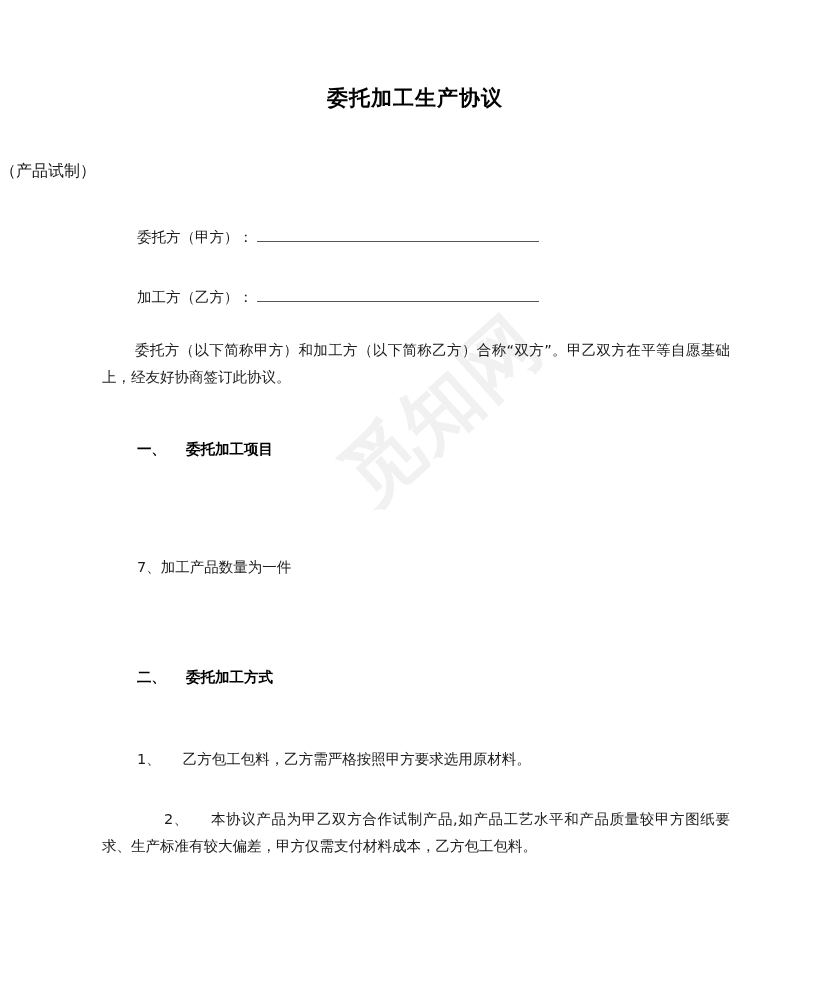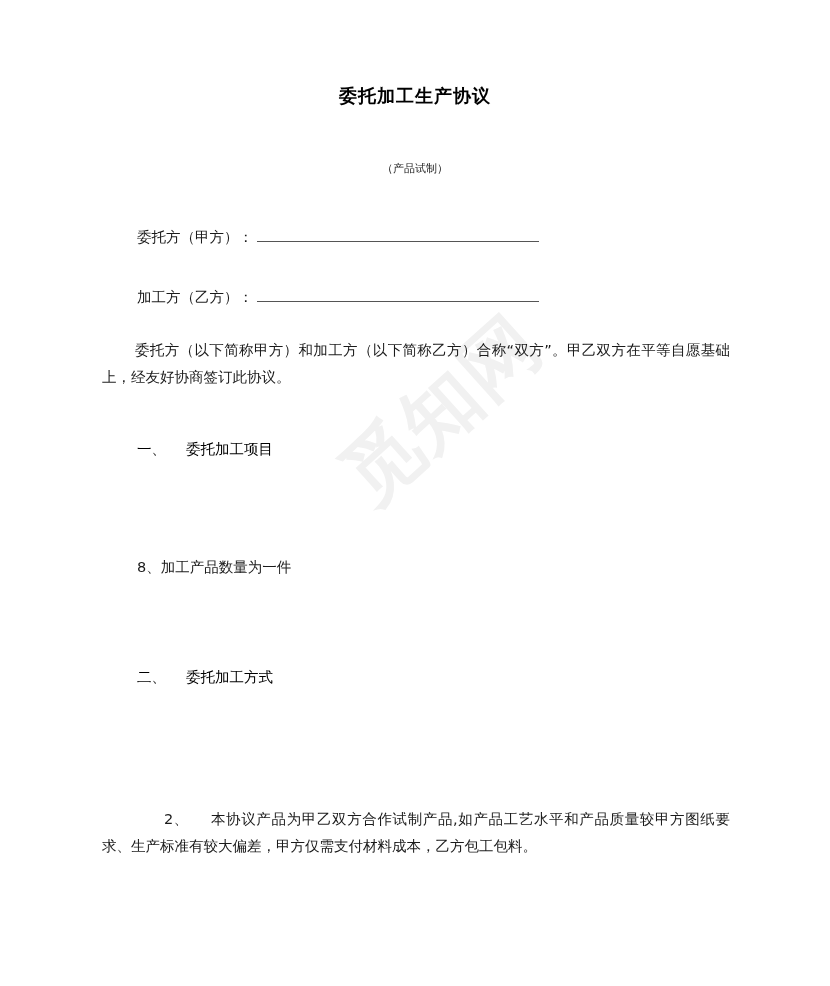--- a/index.html
+++ b/index.html
@@ -44,32 +44,32 @@
     z-index: 1;
     width: 830px;
     height: 986px;
   }
   .doc-title {
     position: absolute;
     left: 0;
     top: 84px;
     width: 830px;
     text-align: center;
-    font-size: 18px;
+    font-size: 21px;
     font-weight: bold;
     letter-spacing: 1px;
     color: #000000;
   }
   .doc-subtitle {
     position: absolute;
     left: 0;
     top: 161px;
     width: 830px;
-    text-align: center;
-    font-size: 11px;
+    text-align: left;
+    font-size: 16px;
     color: #1a1a1a;
   }
   .party-row {
     position: absolute;
     left: 137px;
     display: flex;
     align-items: baseline;
     font-size: 14.5px;
     color: #1a1a1a;
     white-space: nowrap;
@@ -92,21 +92,21 @@
     line-height: 27px;
     color: #1a1a1a;
     text-align: justify;
   }
   .para.indent { text-indent: 33px; }
   .para.indent-wide { text-indent: 62px; }
   .section-head {
     position: absolute;
     left: 137px;
     font-size: 14.5px;
-    font-weight: normal;
+    font-weight: bold;
     color: #000000;
     white-space: nowrap;
   }
   .section-head .num { margin-right: 20px; }
   .item {
     position: absolute;
     left: 137px;
     font-size: 14.5px;
     line-height: 32px;
     color: #1a1a1a;
@@ -146,26 +146,29 @@
       <span class="party-blank"></span>
     </div>
 
     <div class="para indent p-intro">委托方（以下简称甲方）和加工方（以下简称乙方）合称“双方”。甲乙双方在平等自愿基础上，经友好协商签订此协议。</div>
 
     <div class="section-head h-sec1">
       <span class="num">一、</span><span>委托加工项目</span>
     </div>
 
 
-    <div class="item i-1-2">8、加工产品数量为一件</div>
+    <div class="item i-1-2">7、加工产品数量为一件</div>
 
 
     <div class="section-head h-sec2">
       <span class="num">二、</span><span>委托加工方式</span>
     </div>
 
+    <div class="item i-2-1">
+      <span class="num">1、</span><span>乙方包工包料，乙方需严格按照甲方要求选用原材料。</span>
+    </div>
 
     <div class="para indent-wide p-2-2">
       <span>2、</span><span style="margin-left:22px">本协议产品为甲乙双方合作试制产品,如产品工艺水平和产品质量较甲方图纸要求、生产标准有较大偏差，甲方仅需支付材料成本，乙方包工包料。</span>
     </div>
 
   </div>
 </div>
 
 </body></html>

